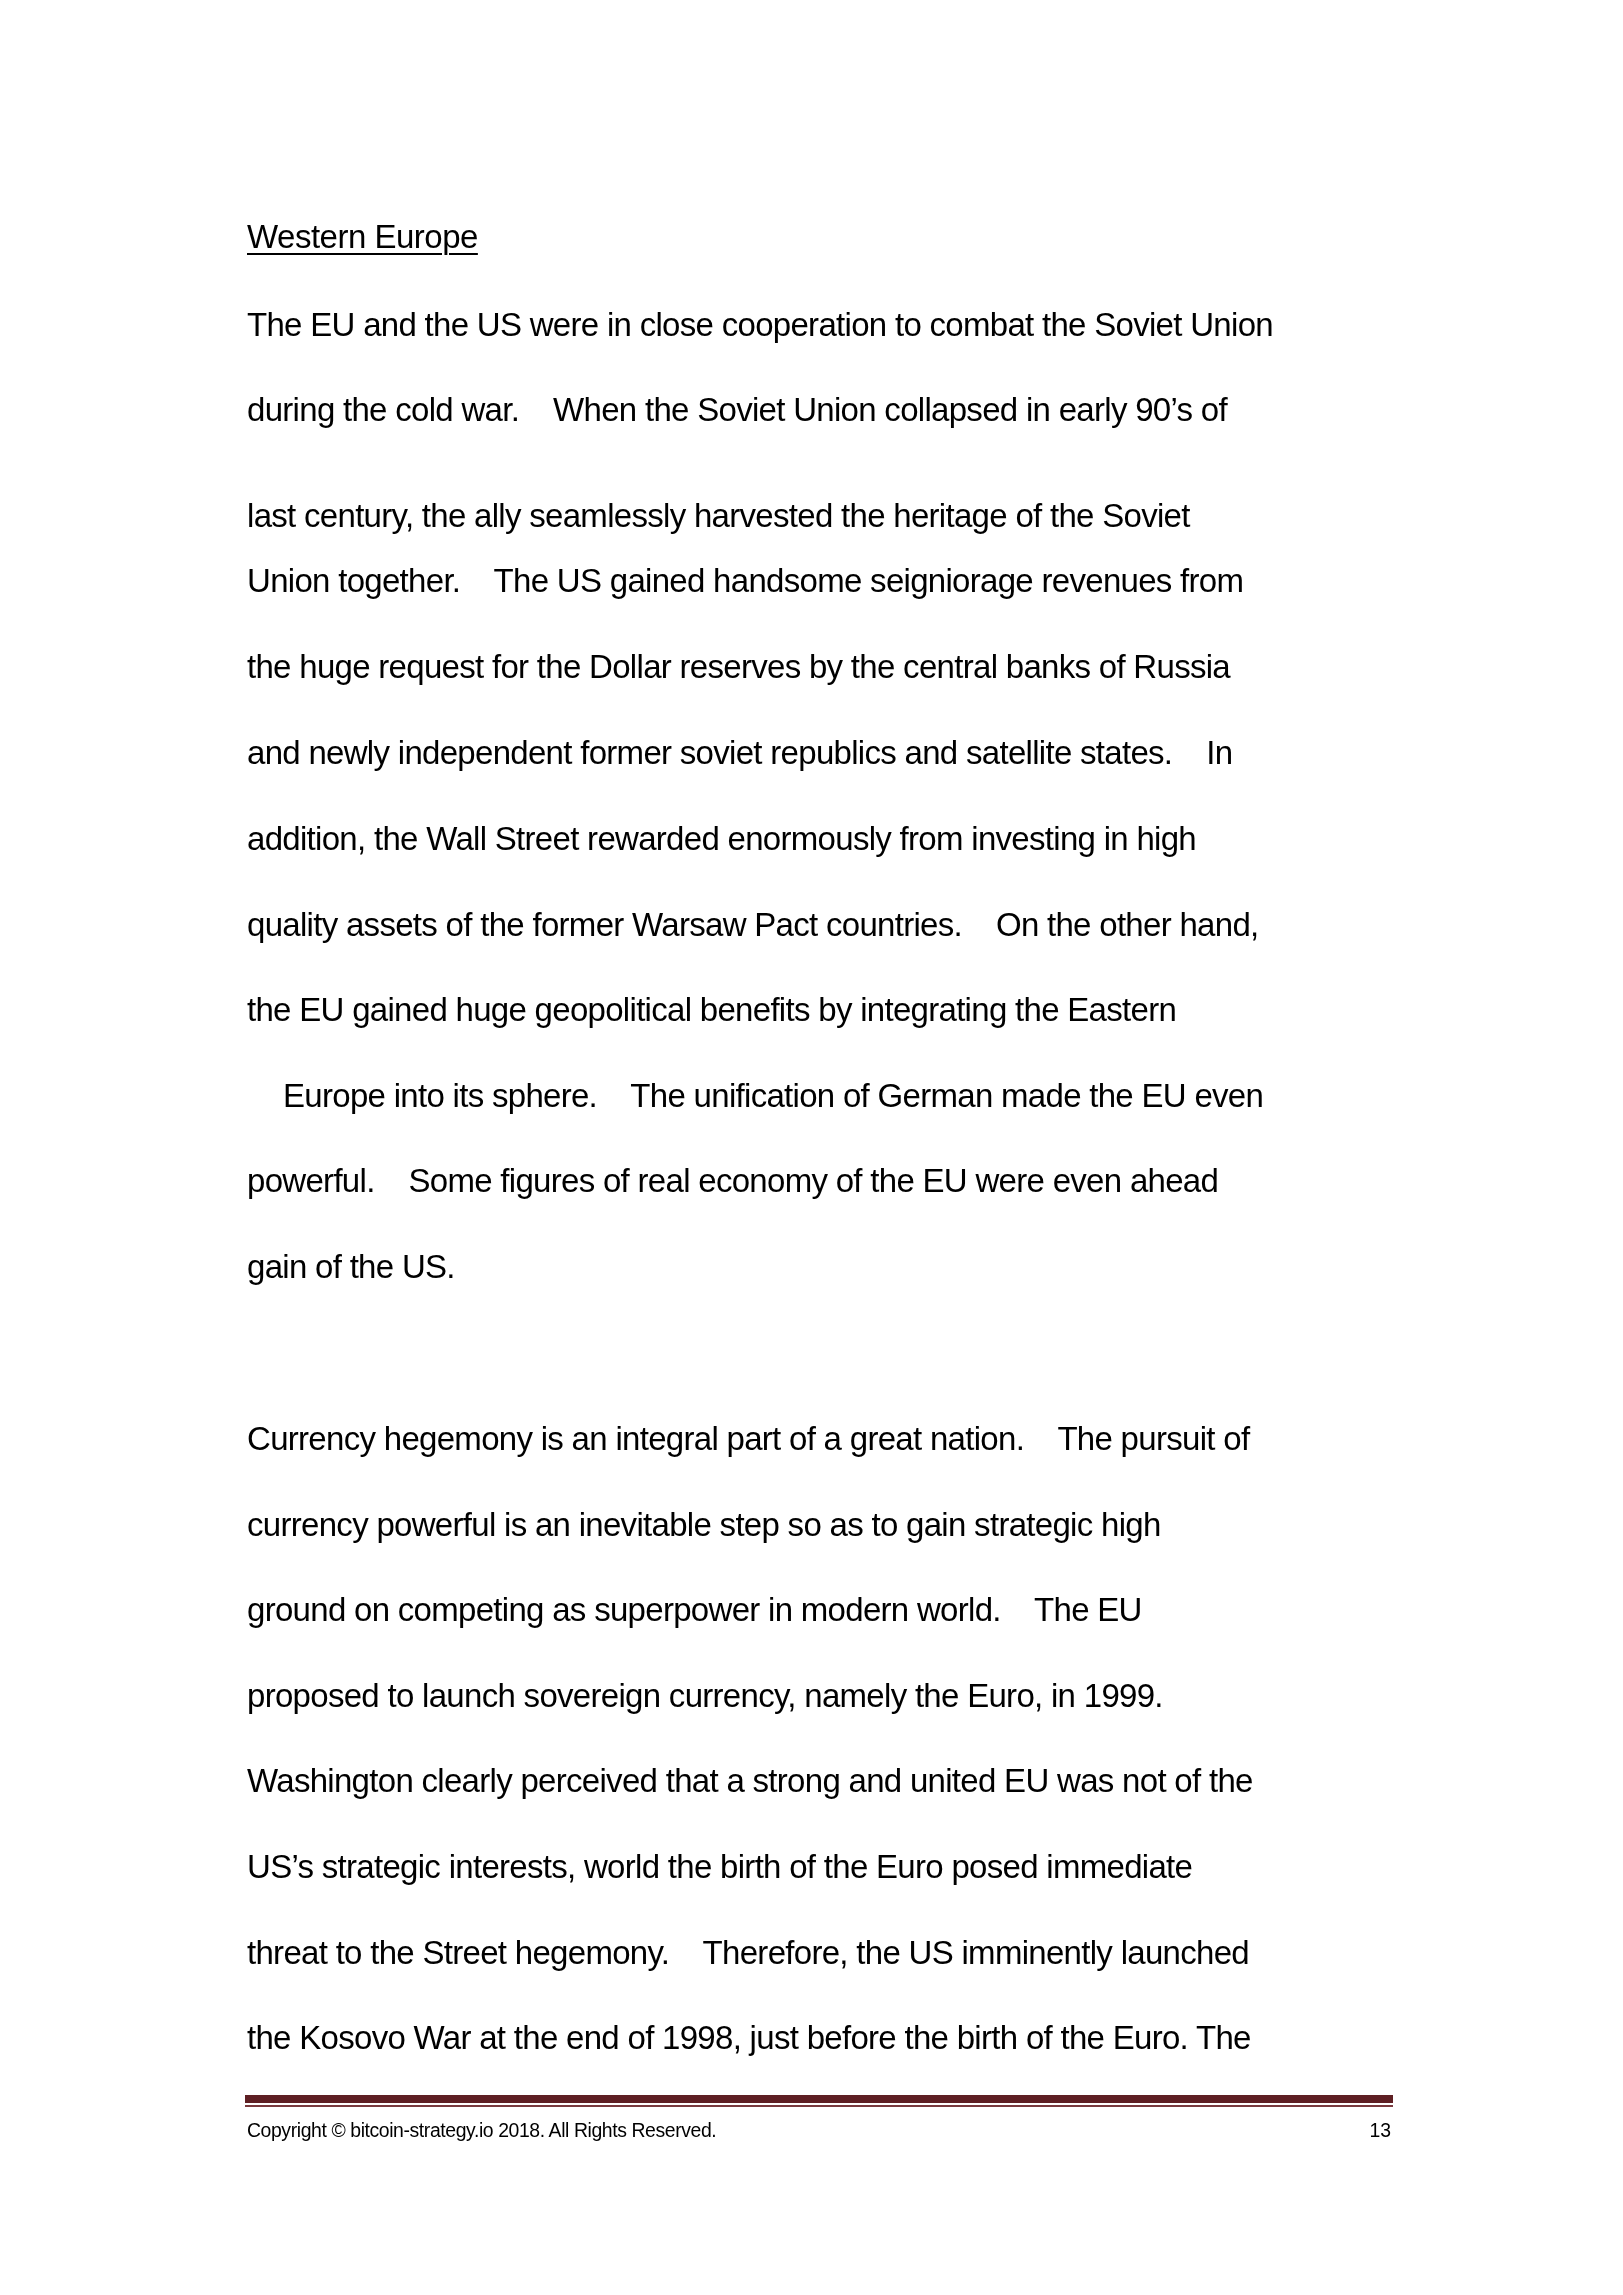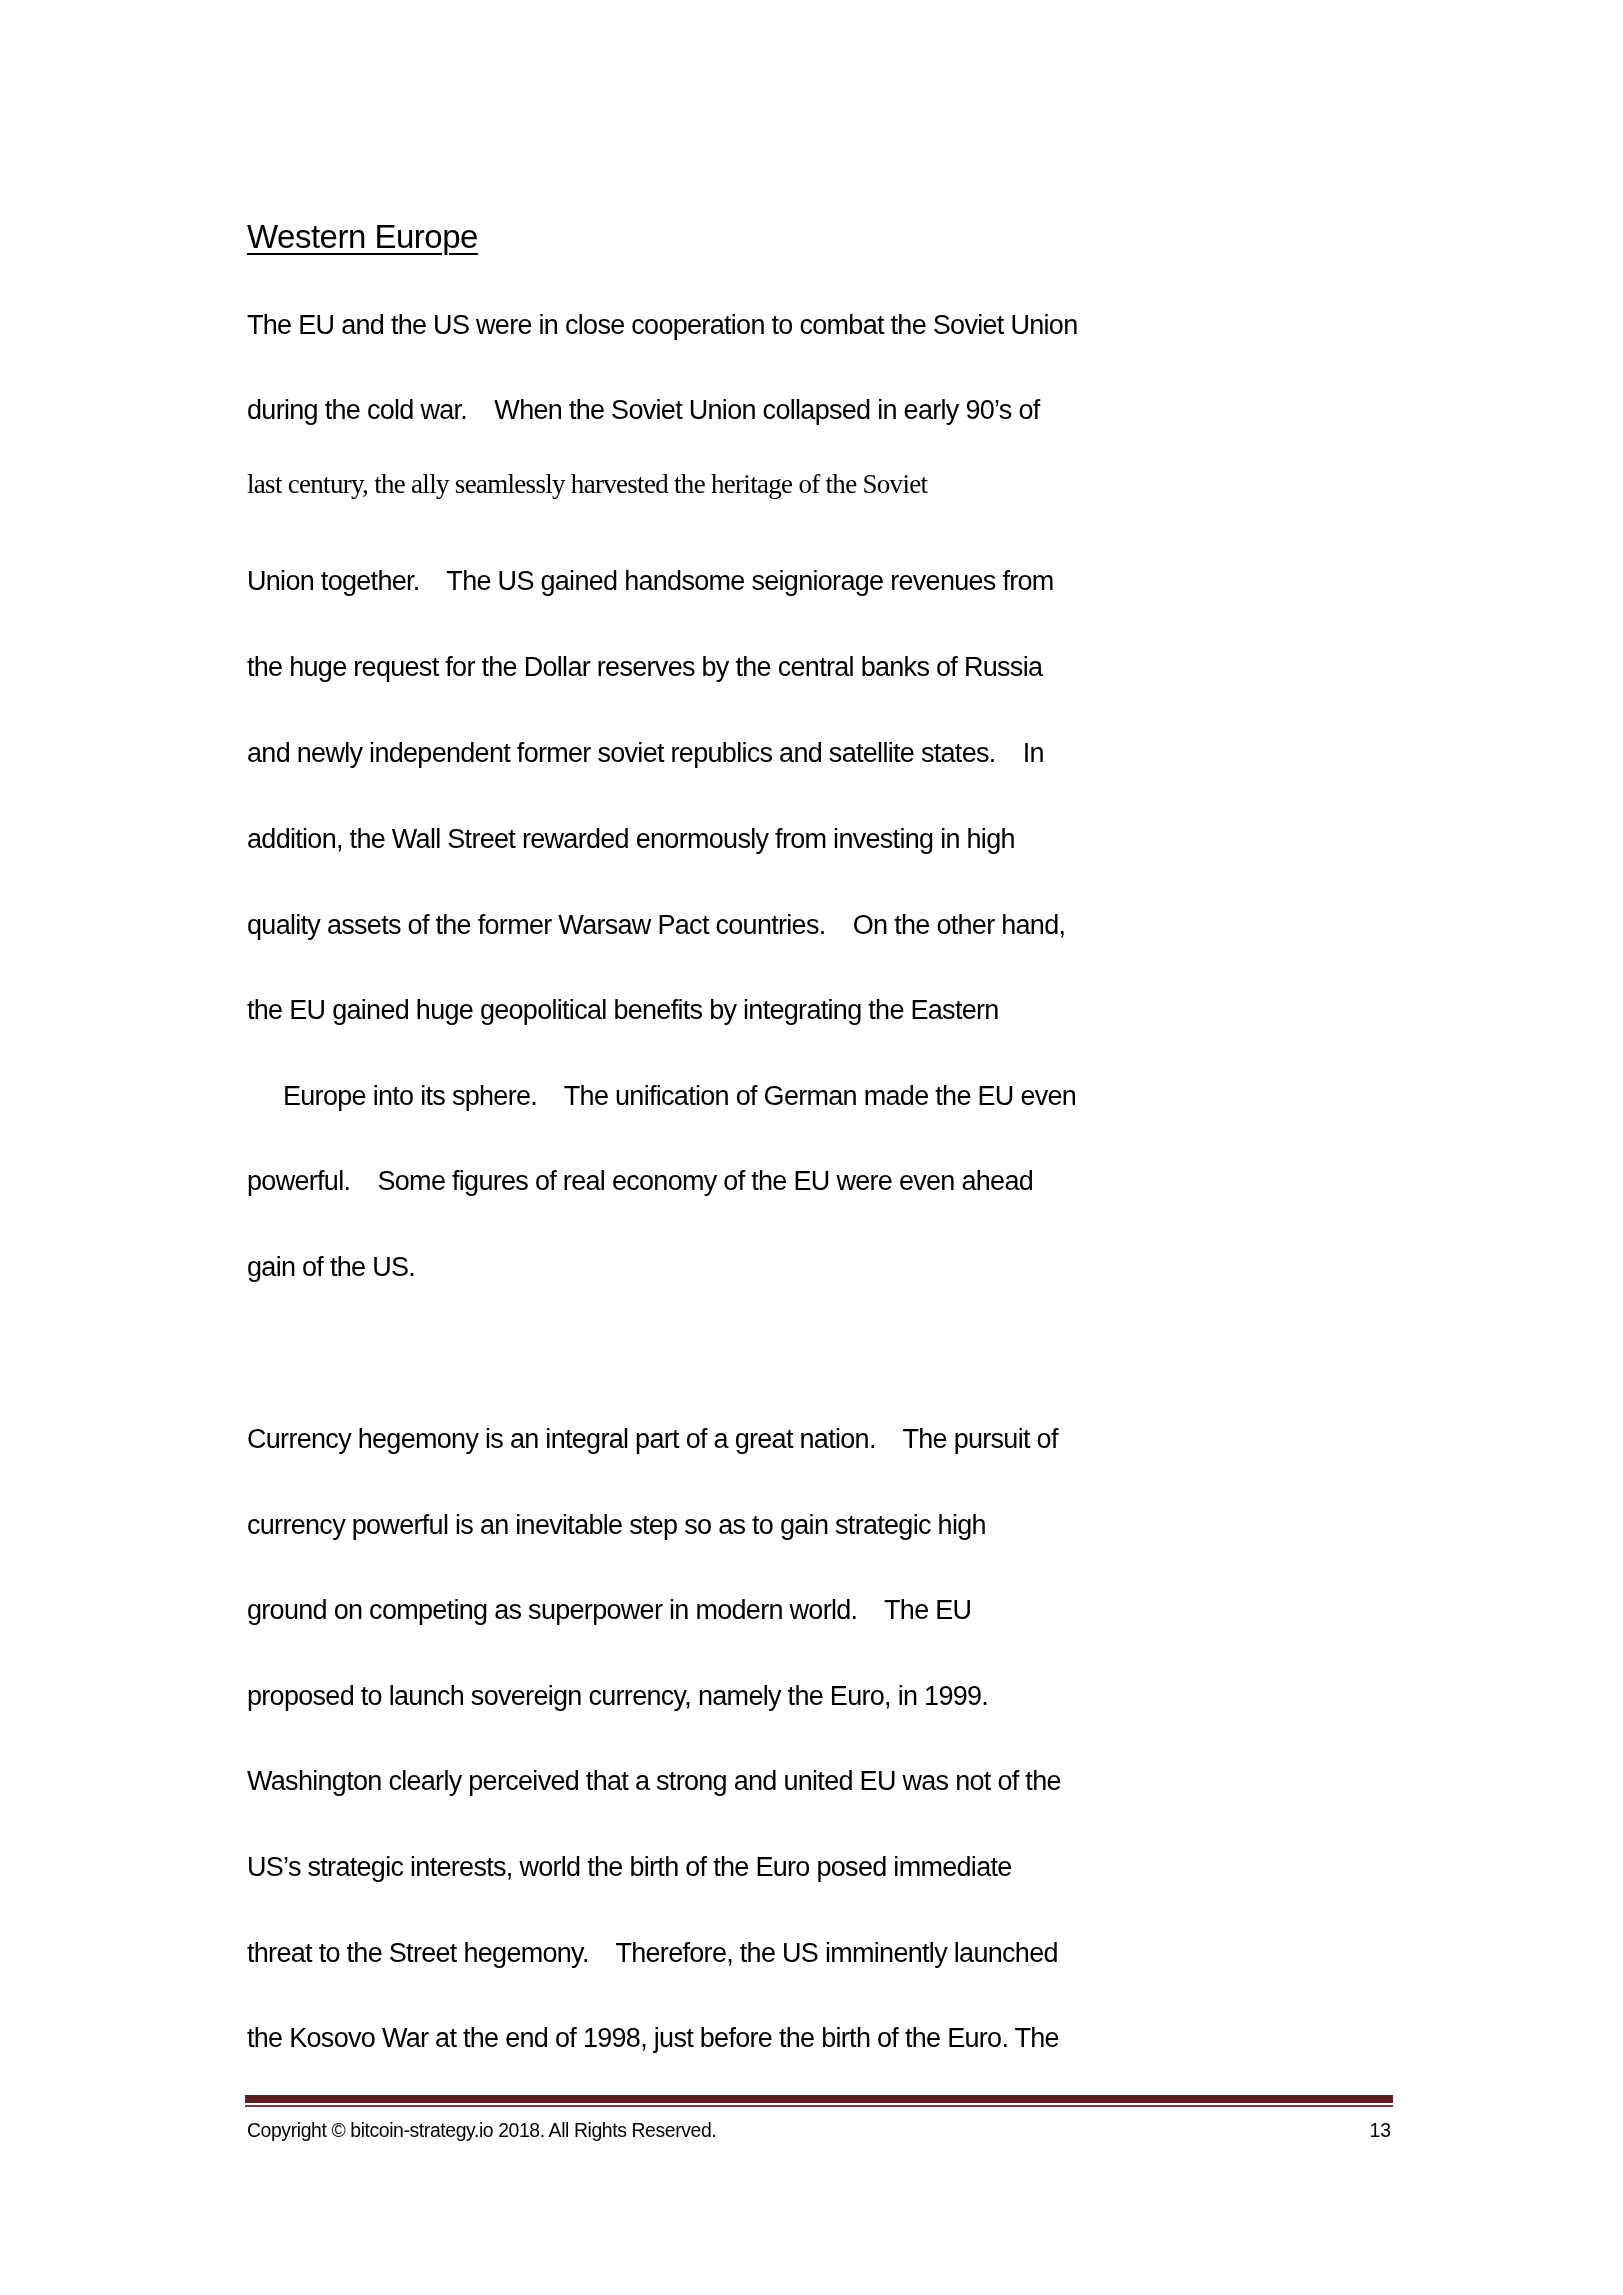--- a/index.html
+++ b/index.html
@@ -31,21 +31,21 @@
       line-height: 48px;
       text-decoration: underline;
       text-decoration-thickness: 2.4px;
       text-underline-offset: 4.8px;
       white-space: nowrap;
       letter-spacing: -0.5px;
     }
     .line {
       position: absolute;
       left: 247px;
-      font-size: 27px;
+      font-size: 33px;
       line-height: 48px;
       white-space: pre;
       letter-spacing: -0.7px;
     }
     .footer-rule-thick {
       position: absolute;
       left: 245px;
       top: 2095px;
       width: 1148px;
       height: 7.8px;
@@ -81,21 +81,21 @@
 </head>
 <body>
 
 <div class="page">
 
   <div class="heading">Western Europe</div>
 
   <div>
     <div class="line" style="top:301px;">The EU and the US were in close cooperation to combat the Soviet Union</div>
     <div class="line" style="top:386px;">during the cold war.    When the Soviet Union collapsed in early 90’s of</div>
-    <div class="line" style="top:460px;font-family:Liberation Serif, serif;">last century, the ally seamlessly harvested the heritage of the Soviet</div>
+    <div class="line" style="top:492px;">last century, the ally seamlessly harvested the heritage of the Soviet</div>
     <div class="line" style="top:557px;">Union together.    The US gained handsome seigniorage revenues from</div>
     <div class="line" style="top:643px;">the huge request for the Dollar reserves by the central banks of Russia</div>
     <div class="line" style="top:729px;">and newly independent former soviet republics and satellite states.    In</div>
     <div class="line" style="top:815px;">addition, the Wall Street rewarded enormously from investing in high</div>
     <div class="line" style="top:901px;">quality assets of the former Warsaw Pact countries.    On the other hand,</div>
     <div class="line" style="top:986px;">the EU gained huge geopolitical benefits by integrating the Eastern</div>
     <div class="line" style="top:1072px;margin-left:36px;">Europe into its sphere.    The unification of German made the EU even</div>
     <div class="line" style="top:1157px;">powerful.    Some figures of real economy of the EU were even ahead</div>
     <div class="line" style="top:1243px;">gain of the US.</div>
   </div>

